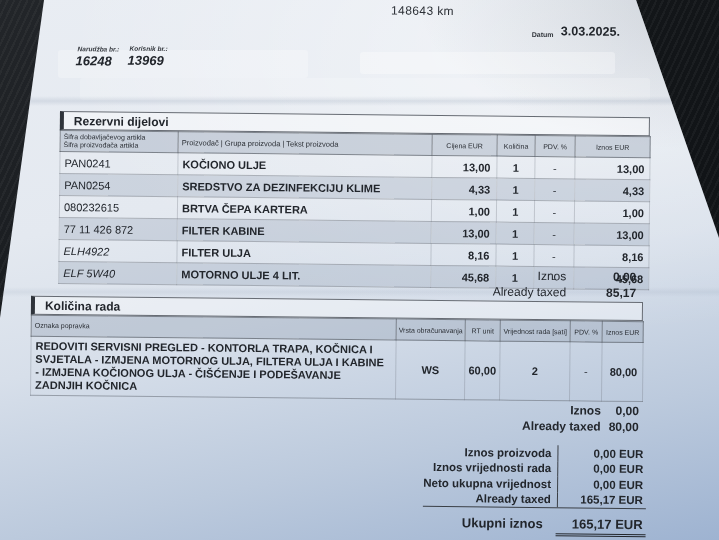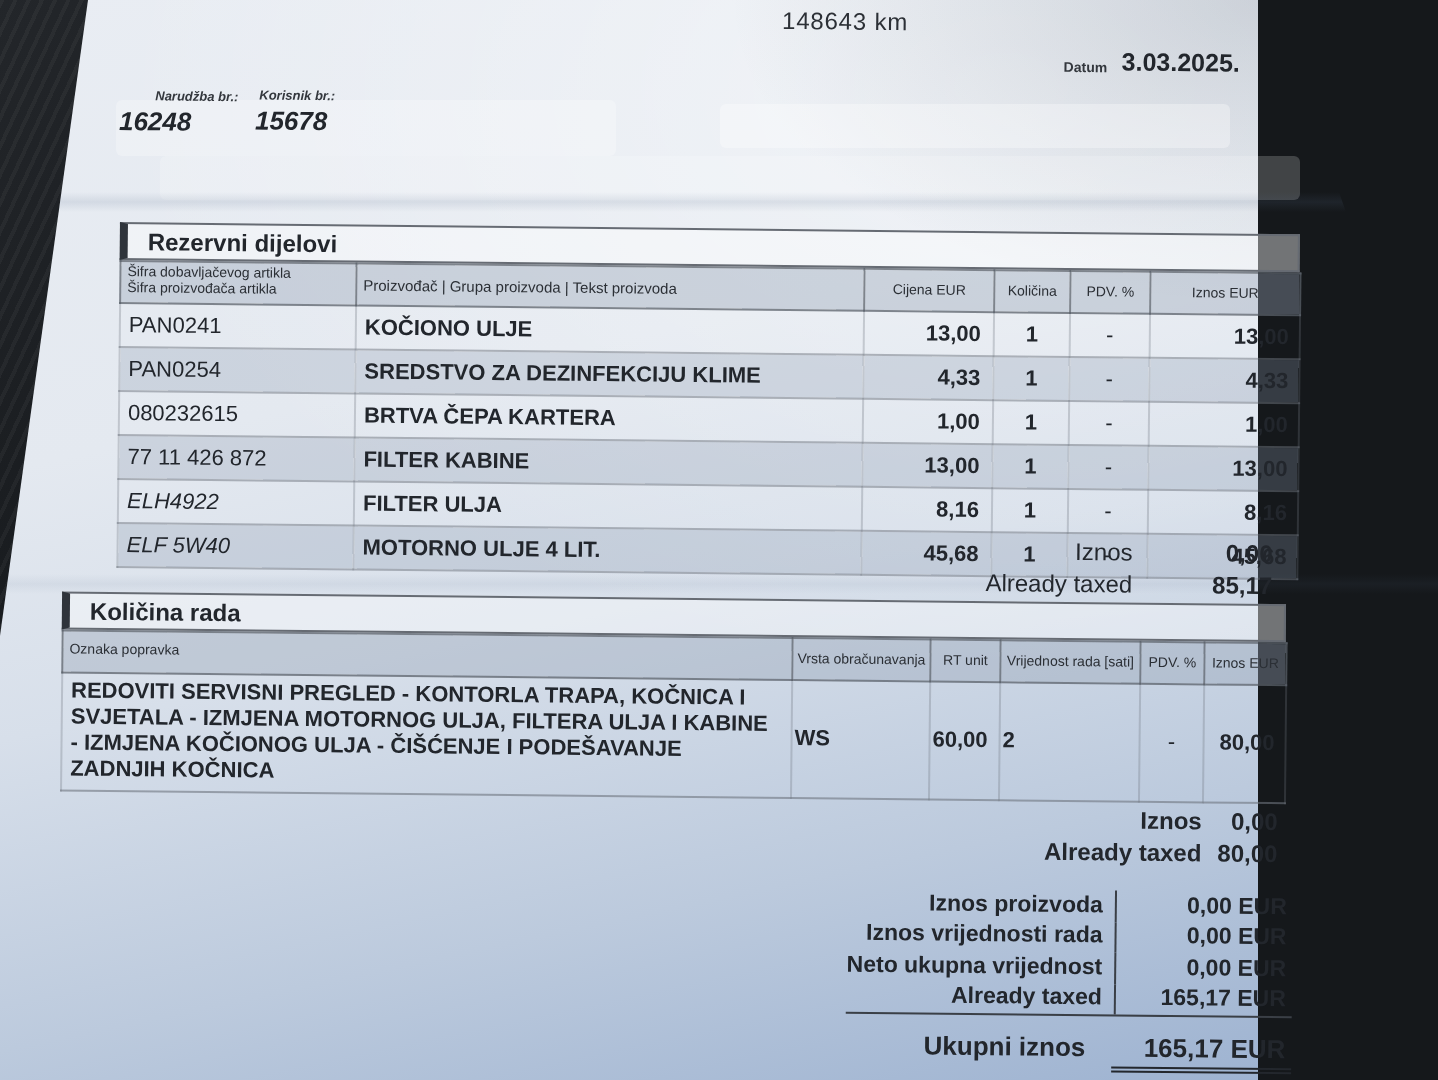--- a/index.html
+++ b/index.html
@@ -2,21 +2,21 @@
 <html><head>
 <meta charset="utf-8">
 <style>
   html,body{margin:0;padding:0;}
   body{
     width:719px;height:540px;overflow:hidden;
     font-family:"Liberation Sans",sans-serif;
     background:#15181b;
   }
   .stage{
-    position:relative;width:629px;height:540px;
+    position:relative;width:719px;height:540px;
     background:
       repeating-linear-gradient(115deg, rgba(255,255,255,0.04) 0 2px, rgba(0,0,0,0) 2px 6px),
       linear-gradient(140deg,#23262a 0%,#131619 45%,#0e1114 100%);
   }
   .paper{
     position:absolute;inset:0;
     clip-path:polygon(44px 0, 636px 0, 719px 238px, 719px 540px, 0 540px, 0 318px);
     background:
       radial-gradient(60% 40% at 100% 0%, rgba(70,85,105,0.20), rgba(70,85,105,0) 70%),
       radial-gradient(120% 90% at 80% 8%, rgba(255,255,255,0.45), rgba(255,255,255,0) 60%),
@@ -34,21 +34,21 @@
   .content{position:absolute;inset:0;color:#22262c;transform:rotate(0.6deg);transform-origin:60px 110px;}
   .abs{position:absolute;}
 
   .odometer{left:390px;top:0px;font-size:12px;letter-spacing:.4px;color:#2c3036;}
   .datum-label{left:531px;top:26px;font-size:7px;font-weight:bold;color:#33373d;}
   .datum-value{left:560px;top:19px;font-size:12.5px;font-weight:bold;}
   .tiny-lbl{font-size:6.5px;font-weight:bold;font-style:italic;color:#33373d;}
   .ord-lbl{left:77px;top:45px;}
   .cus-lbl{left:129px;top:44px;}
   .num-val{font-size:13px;font-weight:bold;font-style:italic;}
-  .ord-val{left:59px;top:53px;}
+  .ord-val{left:75px;top:53px;}
   .cus-val{left:127px;top:52px;}
 
   .tblbox{position:absolute;}
   .tbl-title{
     height:19px;border:1px solid #666b73;border-left:4px solid #2f343b;
     background:rgba(255,255,255,0.4);
     font-weight:bold;font-size:12px;display:flex;align-items:center;padding-left:10px;
     box-sizing:border-box;
   }
   table{border-collapse:collapse;width:100%;table-layout:fixed;}
@@ -74,21 +74,21 @@
   td.c-qty{text-align:center;font-weight:600;}
   td.c-vat{text-align:center;}
   td.c-amt{text-align:right;padding-right:5px;font-weight:600;}
   .parts-tbl tbody td{border-bottom:1px solid rgba(110,116,126,0.5);}
 
   .labor-tbl tbody td{vertical-align:middle;border-bottom:1px solid rgba(110,116,126,0.6);}
   td.c-job{
     white-space:normal;font-weight:bold;font-size:11px;line-height:13px;
     padding:3px 6px 3px 4px;vertical-align:top;
   }
-  td.c-ws,td.c-rt,td.c-hrs{text-align:left;font-weight:600;}
+  td.c-ws,td.c-rt,td.c-hrs{text-align:center;font-weight:600;}
 
   .subblock{position:absolute;font-size:12px;}
   .sub-row{display:flex;justify-content:flex-end;align-items:baseline;height:15.5px;}
   .sub-label{color:#23272d;}
   .sub-val{text-align:right;font-weight:bold;}
   .parts-sub .sub-val{width:70px;}
   .labor-sub .sub-row{height:16px;}
   .labor-sub .sub-label{font-weight:600;}
   .labor-sub .sub-val{width:38px;}
 
@@ -117,21 +117,21 @@
 
     <div class="content">
 
       <div class="abs odometer">148643 km</div>
       <div class="abs datum-label">Datum</div>
       <div class="abs datum-value">3.03.2025.</div>
 
       <div class="abs tiny-lbl ord-lbl">Narudžba br.:</div>
       <div class="abs tiny-lbl cus-lbl">Korisnik br.:</div>
       <div class="abs num-val ord-val">16248</div>
-      <div class="abs num-val cus-val">15678</div>
+      <div class="abs num-val cus-val">13969</div>
 
       <div class="tblbox" style="left:60px;top:111px;width:590px;">
         <div class="tbl-title">Rezervni dijelovi</div>
         <table class="parts-tbl">
           <colgroup>
             <col style="width:118px">
               <col style="width:254px">
               <col style="width:65px">
             <col style="width:38px">
               <col style="width:40px">

